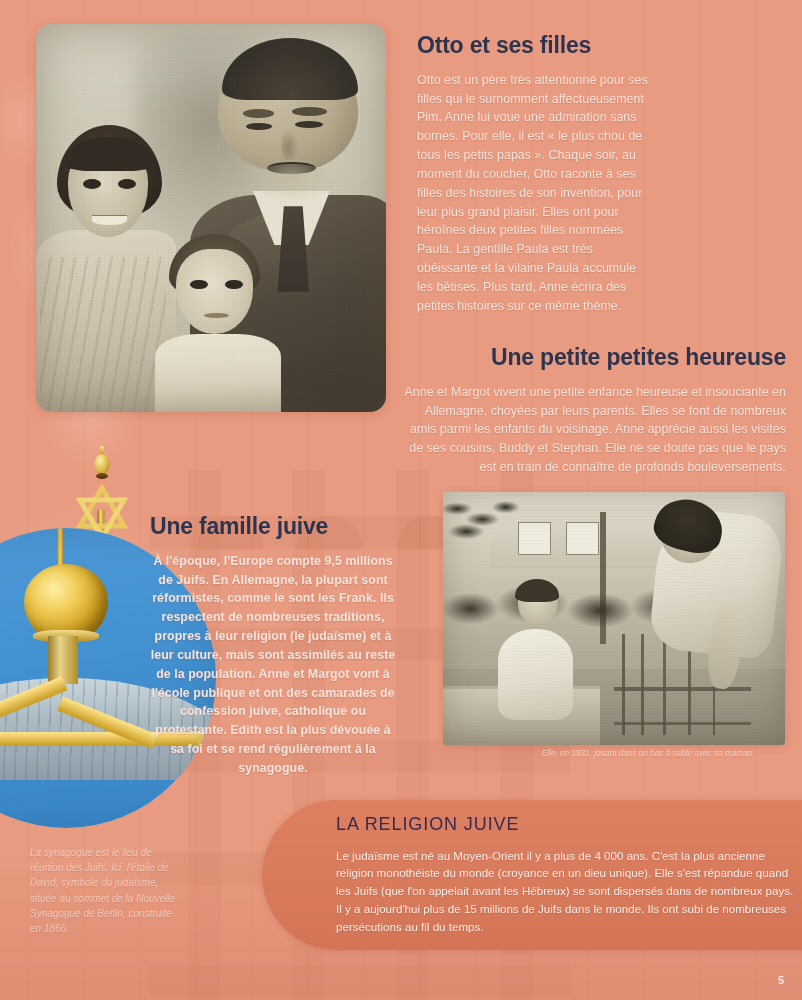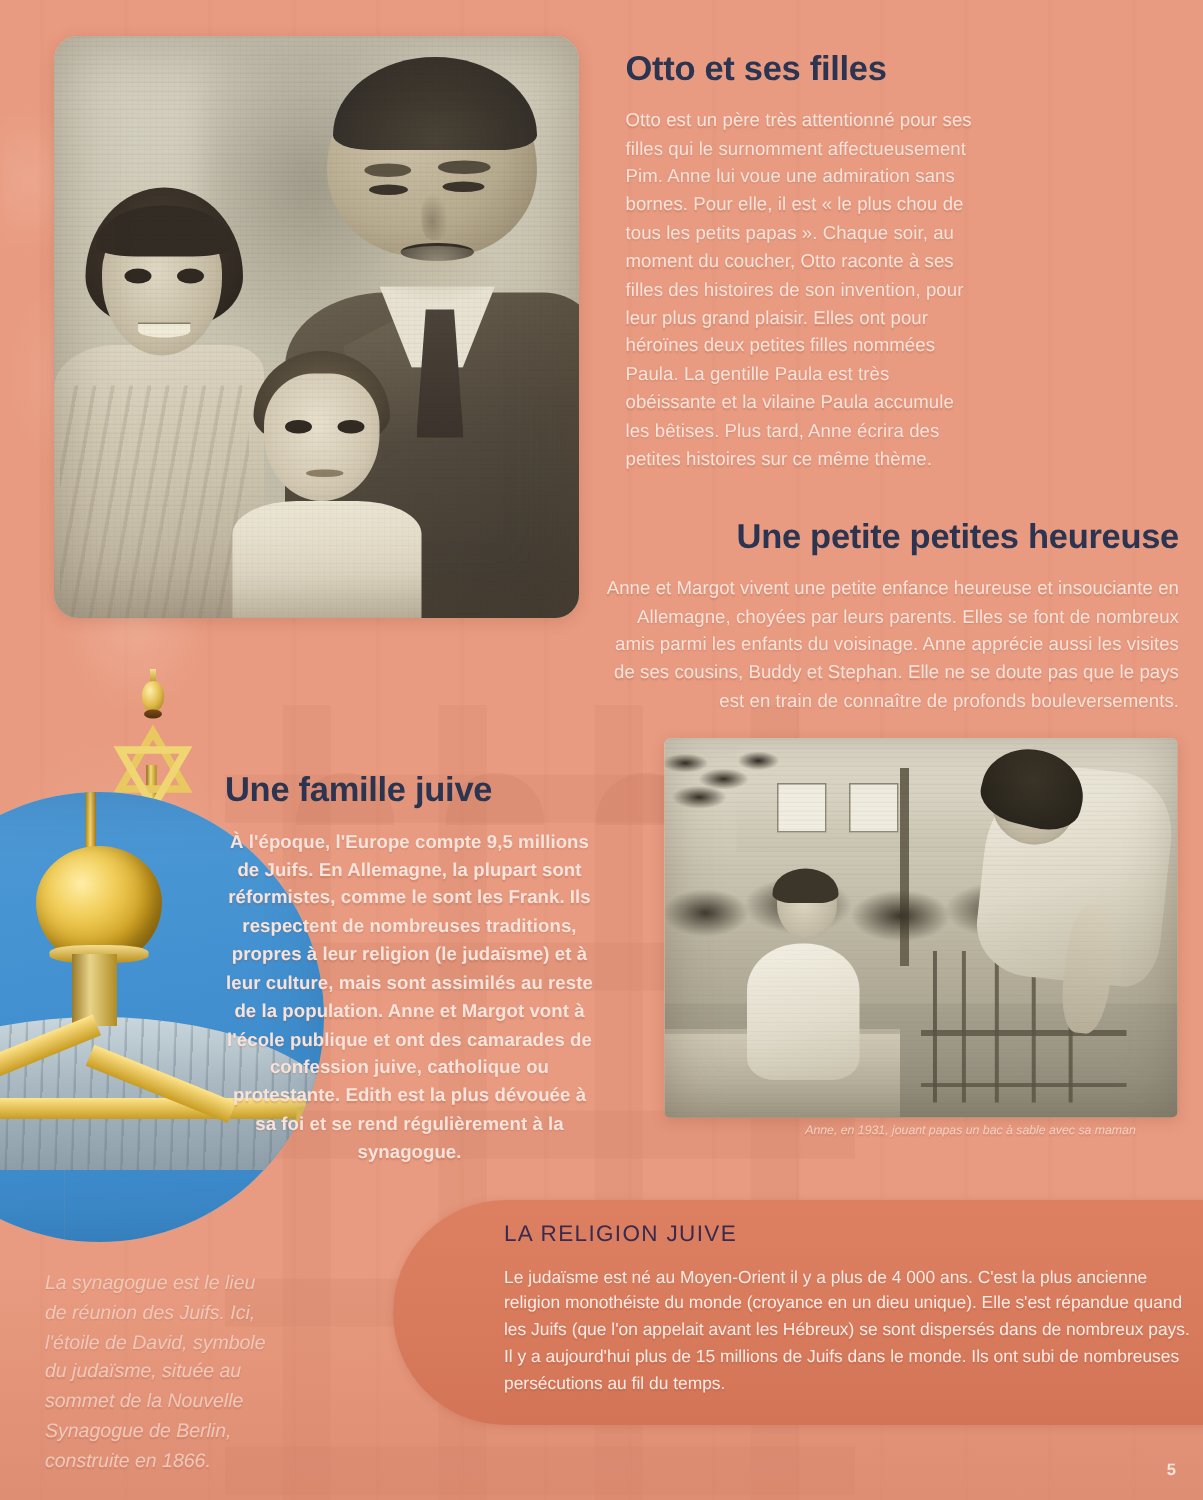--- a/index.html
+++ b/index.html
@@ -491,21 +491,21 @@
   .block-famille h2.heading { text-align: left; }
   .block-famille .body-text { text-align: center; font-weight: bold; }
 
   
   .caption-dome {
     position: absolute;
     left: 30px;
     top: 845px;
     width: 150px;
     color: #f1cdc0;
-    font-size: 13px;
+    font-size: 10px;
     line-height: 1.52;
     font-style: italic;
     opacity: 0.92;
     text-shadow: 0 1px 1px rgba(160,82,58,0.3);
   }
   
   .caption-garden {
     position: absolute;
     left: 502px;
     top: 749px;
@@ -531,21 +531,21 @@
   }
   .religion-inner {
     position: absolute;
     left: 74px;
     top: 14px;
     width: 460px;
   }
   .religion-title {
     margin: 0 0 9px 0;
     color: #3a2a4e;
-    font-size: 15px;
+    font-size: 18px;
     font-weight: normal;
     letter-spacing: 0.9px;
   }
   .religion-body {
     color: #f9ece6;
     font-size: 11.6px;
     line-height: 1.54;
     text-shadow: 0 1px 1px rgba(150,60,40,0.22);
   }
 
@@ -667,21 +667,21 @@
     <div class="pg-child-head"></div>
     <div class="pg-child-hair"></div>
     <div class="pg-woman-body"></div>
     <div class="pg-woman-arm"></div>
     <div class="pg-woman-head"></div>
     <div class="pg-woman-hair"></div>
     <div class="pg-grain"></div>
     <div class="pg-vignette"></div>
   </div>
 
-  <div class="caption-garden">Anne, en 1931, jouant papas un bac à sable avec sa maman</div>
+  <div class="caption-garden">Elle, en 1931, jouant dans un bac à sable avec sa maman</div>
   <div class="caption-dome">La synagogue est le lieu de réunion des Juifs. Ici, l'étoile de David, symbole du judaïsme, située au sommet de la Nouvelle Synagogue de Berlin, construite en 1866.</div>
 
   <div class="religion-panel">
     <div class="religion-inner">
       <h3 class="religion-title">LA RELIGION JUIVE</h3>
       <p class="religion-body">Le judaïsme est né au Moyen-Orient il y a plus de 4 000 ans. C'est la plus ancienne religion monothéiste du monde (croyance en un dieu unique). Elle s'est répandue quand les Juifs (que l'on appelait avant les Hébreux) se sont dispersés dans de nombreux pays. Il y a aujourd'hui plus de 15 millions de Juifs dans le monde. Ils ont subi de nombreuses persécutions au fil du temps.</p>
     </div>
   </div>
 
   <div class="page-number">5</div>

